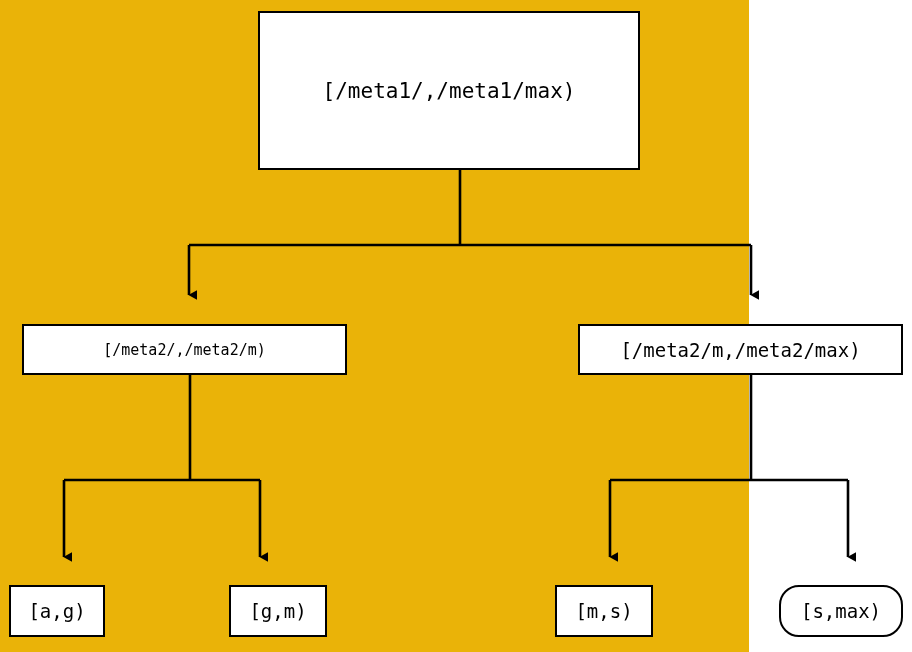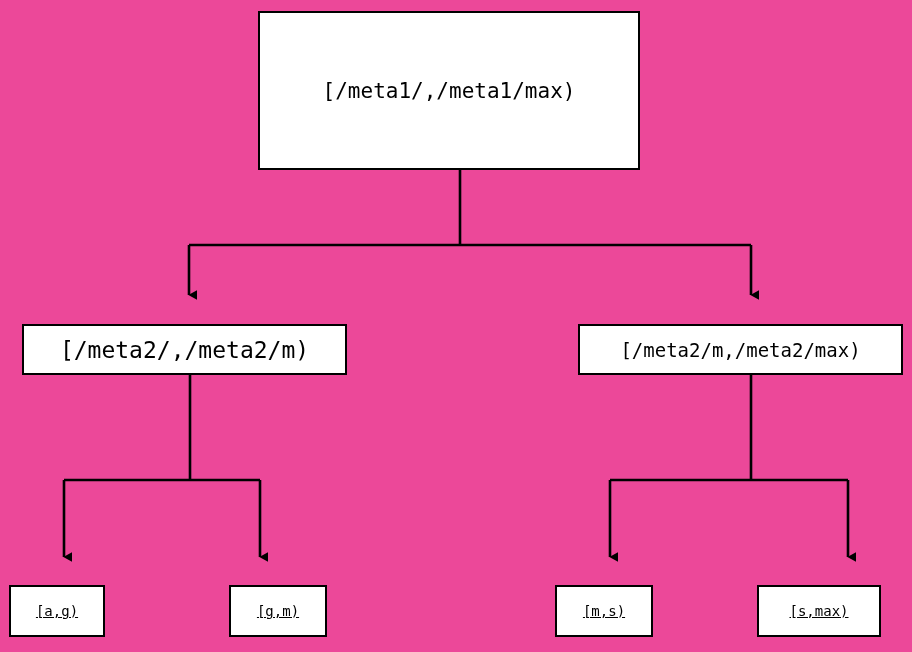--- a/index.html
+++ b/index.html
@@ -9,23 +9,23 @@
     background: #ffffff;
   }
   body {
     width: 912px;
     height: 652px;
     overflow: hidden;
     font-family: "DejaVu Sans Mono", "Liberation Mono", monospace;
   }
   #diagram-root {
     position: relative;
-    width: 912px;
+    width: 749px;
     height: 652px;
-    background: #ec4899;
+    background: #eab308;
   }
   #edge-layer {
     position: absolute;
     left: 0;
     top: 0;
     width: 912px;
     height: 652px;
   }
   .node {
     position: absolute;
@@ -50,39 +50,38 @@
     top: 11px;
     width: 382px;
     height: 159px;
     font-size: 21px;
   }
   .node-mid-left {
     left: 22px;
     top: 324px;
     width: 325px;
     height: 51px;
-    font-size: 23px;
+    font-size: 15px;
   }
   .node-mid-right {
     left: 578px;
     top: 324px;
     width: 325px;
     height: 51px;
     font-size: 19px;
   }
   .node-leaf {
     top: 585px;
     height: 52px;
-    font-size: 14px;
-    text-decoration: underline;
+    font-size: 19px;
   }
   .leaf-1 { left: 9px;   width: 96px; }
   .leaf-2 { left: 205px; width: 98px; margin-left: 24px; }
   .leaf-3 { left: 555px; width: 98px; justify-content: center; }
-  .leaf-4 { left: 757px; width: 124px; }
+  .leaf-4 { left: 779px; width: 124px; border-radius: 20px; }
 </style>
 </head>
 <body>
 
 <div id="diagram-root">
 
   <svg id="edge-layer" width="912" height="652" viewBox="0 0 912 652" xmlns="http://www.w3.org/2000/svg">
     <defs>
       <marker id="arrow-down" markerWidth="10" markerHeight="9" refX="5" refY="8.4" orient="auto" markerUnits="userSpaceOnUse">
         <polygon points="0,0 10,0 5,9" fill="#000000"></polygon>

